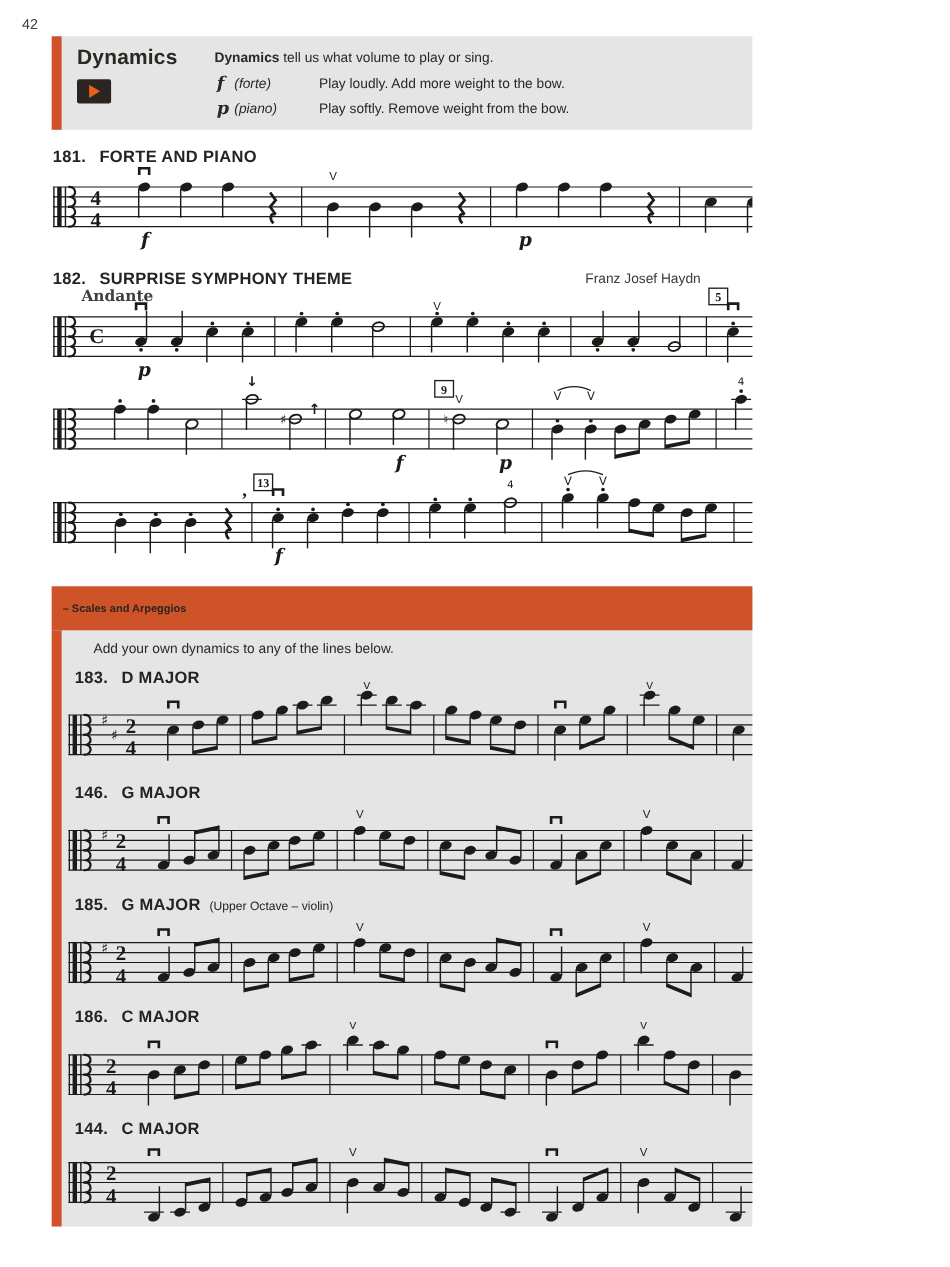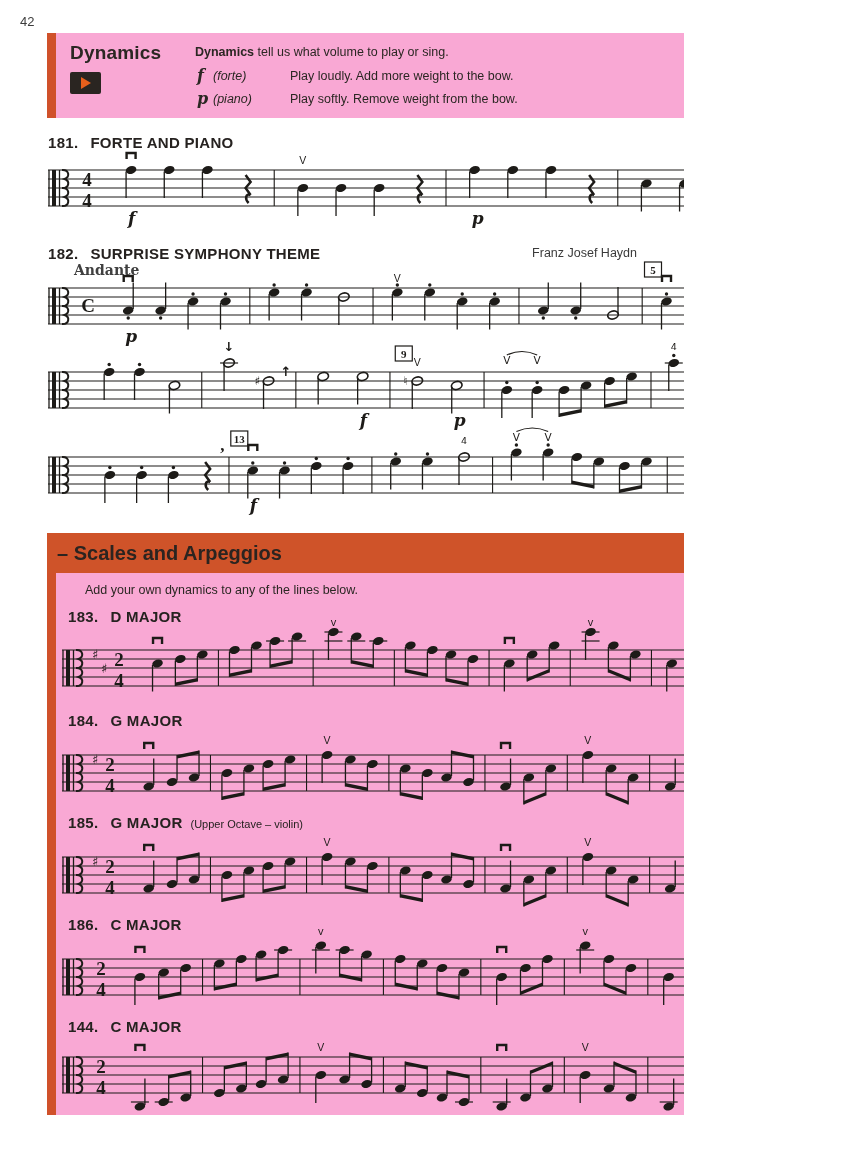--- a/index.html
+++ b/index.html
@@ -1,33 +1,33 @@
 <!DOCTYPE html>
 <html><head>
 <meta charset="utf-8">
 <style>
   html,body{margin:0;padding:0;}
   .page{position:relative;width:684px;height:1152px;background:#ffffff;overflow:hidden;
         font-family:"Liberation Sans",sans-serif;color:#2b2723;}
   .abs{position:absolute;}
   .pagenum{font-size:13px;color:#3c3c3c;}
-  .creambox{background:#f9a8d4;padding-left:40px;}
+  .creambox{background:#e5e5e5;padding-left:40px;}
   .obar{background:#d0512a;}
   .oband{background:#cf5329;}
   .dyn-title{font-size:19px;font-weight:800;letter-spacing:.2px;}
   .deftext{font-size:12.5px;color:#2b2723;}
   .defbold{font-weight:700;}
   .dynsym{font-family:"DejaVu Serif",serif;font-style:italic;font-weight:700;font-size:16px;}
   .dynterm{font-style:italic;font-size:12.5px;color:#2b2723;}
   .ex-head{font-size:15px;font-weight:800;letter-spacing:.3px;color:#262220;}
   .ex-num{margin-right:12px;}
   .composer{font-size:12.5px;color:#3a3a3a;}
   .tempo{font-family:"DejaVu Serif",serif;font-weight:700;font-size:14px;color:#404040;}
   .sb-title{font-size:27px;font-weight:800;letter-spacing:.5px;color:#2b2420;}
-  .sb-sub{font-size:20px;font-weight:700;color:#2b2420;margin-left:10px;}
+  .sb-sub{font-size:10px;font-weight:700;color:#2b2420;margin-left:10px;}
   .instr{font-size:12.5px;color:#2b2723;}
   .subtitle-italic{font-weight:400;font-size:11px;letter-spacing:0;margin-left:8px;}
   .playbtn{width:31px;height:22px;background:#2a2521;border-radius:2px;display:flex;align-items:center;justify-content:center;}
   .playtri{width:0;height:0;border-top:6px solid transparent;border-bottom:6px solid transparent;border-left:10px solid #e8601c;}
   svg{display:block;}
 </style>
 </head>
 <body>
 
 <div class="page">
@@ -464,21 +464,21 @@
         <path d="M0,-13 L5,-6 L0,0 L5,7 M5,7 C0,5 -1,11 3,15" fill="none" stroke="#1d1b18" stroke-width="2.5"></path>
       </g>
       <text x="719.4680851063828" y="24" font-size="17" fill="#1d1b18" font-family="&quot;Liberation Serif&quot;,serif" font-weight="bold" font-style="normal" text-anchor="start">,</text>
       <circle cx="728" cy="43.5" r="1.8" fill="#1d1b18"></circle>
       <circle cx="728" cy="52.5" r="1.8" fill="#1d1b18"></circle>
       <line x1="735" y1="30" x2="735" y2="66" stroke="#1d1b18" stroke-width="1.3"></line>
       <rect x="738.5" y="30" width="4" height="36" fill="#1d1b18"></rect>
     </svg>
 
   <div class="abs ex-head" style="left:68px;top:712px;">
-    <span class="ex-num">184.</span><span>G MAJOR</span>
+    <span class="ex-num">146.</span><span>G MAJOR</span>
   </div>
   <svg class="abs" style="left:62px;top:725px;" width="744" height="104">
       <line x1="0" y1="30" x2="744" y2="30" stroke="#1d1b18" stroke-width="1.1"></line>
       <line x1="0" y1="39" x2="744" y2="39" stroke="#1d1b18" stroke-width="1.1"></line>
       <line x1="0" y1="48" x2="744" y2="48" stroke="#1d1b18" stroke-width="1.1"></line>
       <line x1="0" y1="57" x2="744" y2="57" stroke="#1d1b18" stroke-width="1.1"></line>
       <line x1="0" y1="66" x2="744" y2="66" stroke="#1d1b18" stroke-width="1.1"></line>
       <line x1="1" y1="30" x2="1" y2="66" stroke="#1d1b18" stroke-width="1.3"></line>
       <rect x="4" y="30" width="4" height="36" fill="#1d1b18"></rect>
       <line x1="11.5" y1="30" x2="11.5" y2="66" stroke="#1d1b18" stroke-width="1.3"></line>

